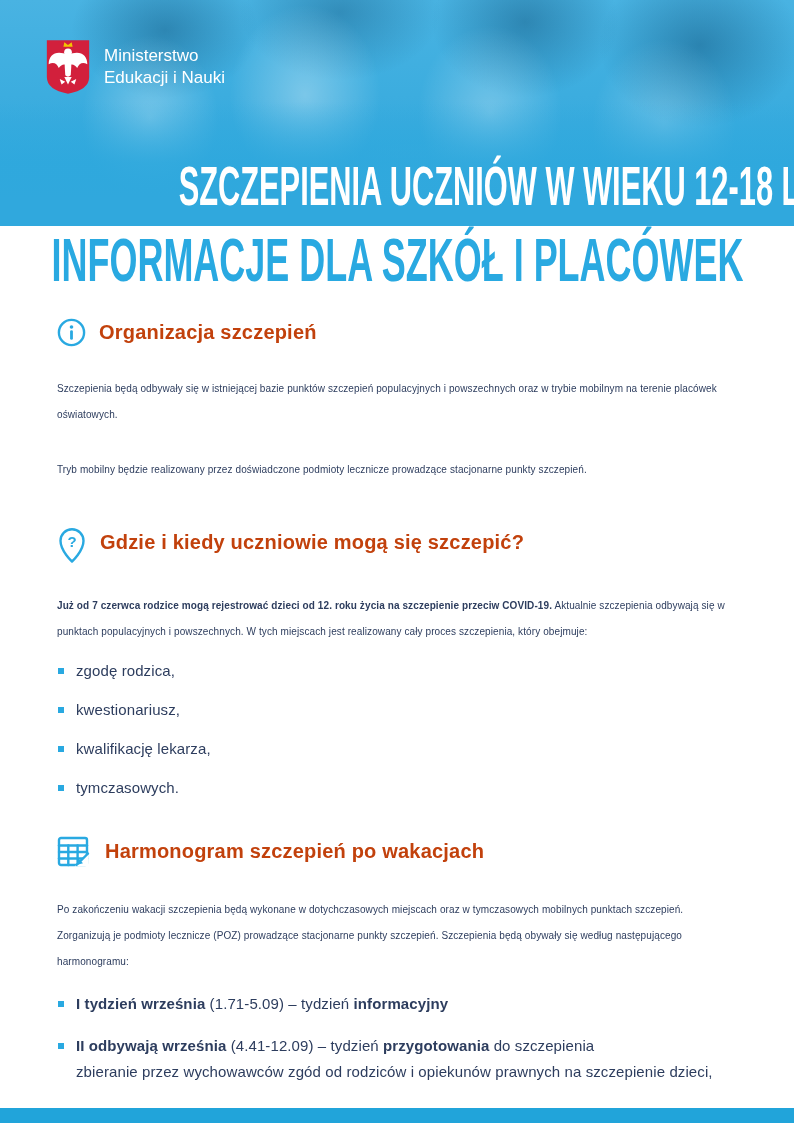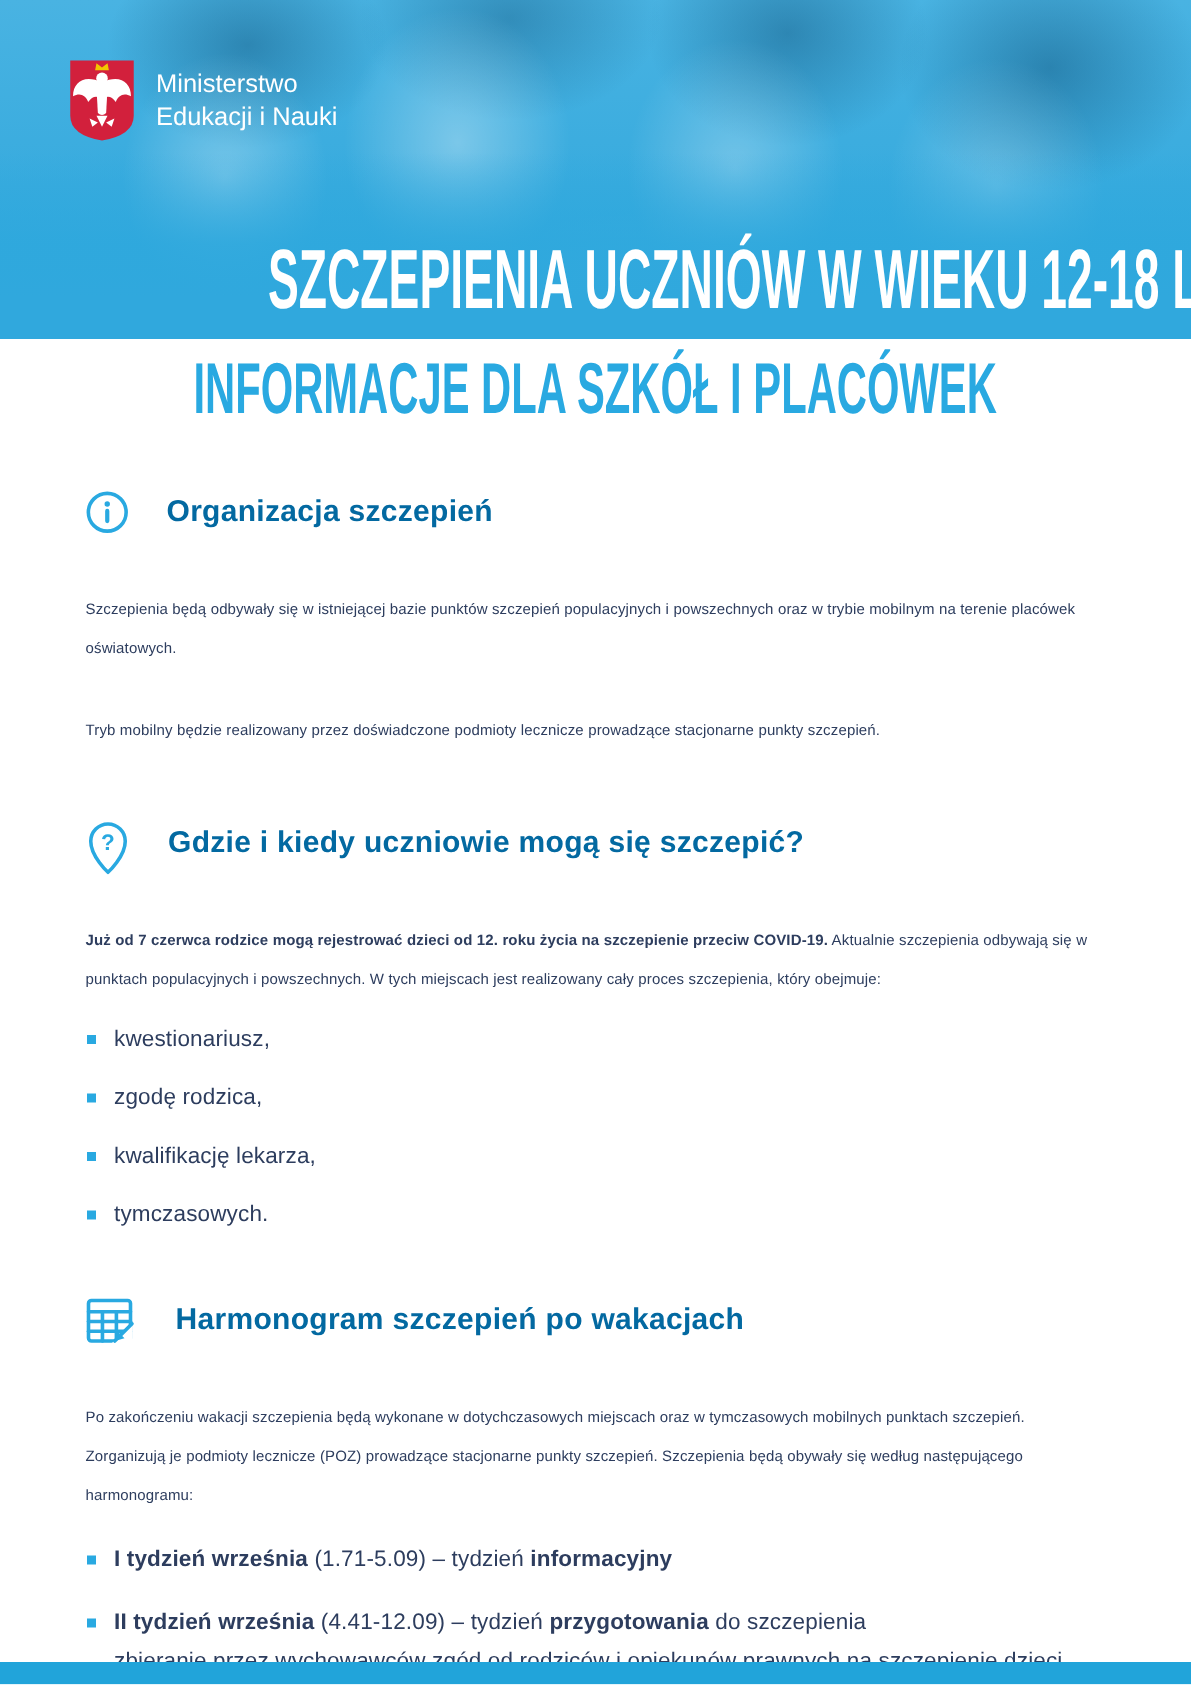--- a/index.html
+++ b/index.html
@@ -33,30 +33,30 @@
   .main-title {
     position:absolute; left:0; right:0; bottom:8px; margin:0;
     text-align:center; white-space:nowrap;
     color:#ffffff; font-size:56px; font-weight:700; letter-spacing:0px;
     transform:scaleX(.55); transform-origin:center;
   }
 
   
   .subtitle {
     margin:4px 0 0 0; height:58px; display:flex; align-items:center; justify-content:center;
-    color:#29a9e1; font-size:48px; font-weight:700; white-space:nowrap;
+    color:#29a9e1; font-size:62px; font-weight:700; white-space:nowrap;
   }
   .subtitle span { display:inline-block; transform:scaleX(.58); transform-origin:center; }
 
   
   .content { padding:0 57px; }
   section { margin-top:30px; }
   .sec-head { display:flex; align-items:center; gap:13px; }
   .sec-head .icn { flex:0 0 auto; display:flex; align-items:center; }
-  .sec-head h3 { margin:12px; color:#0369a1; font-size:20px; font-weight:700; letter-spacing:.2px; }
+  .sec-head h3 { margin:0; color:#c2410c; font-size:20px; font-weight:700; letter-spacing:.2px; }
   p.body { margin:29px 0 0 0; max-width:676px; font-size:10px; line-height:26px; letter-spacing:.1px; }
   .b { font-weight:700; }
 
   ul.blist { list-style:none; margin:4px 0 0 0; padding:0; max-width:690px; }
   ul.blist li {
     position:relative; padding-left:19px; margin-top:13px;
     font-size:15px; line-height:26px; letter-spacing:.1px;
   }
   ul.blist li::before {
     content:""; position:absolute; left:1px; top:10px; width:6px; height:6px; background:#29a9e1;
@@ -124,22 +124,22 @@
         <span class="icn" style="margin-top:6px;">
           <svg width="30" height="37" viewBox="0 0 30 37" aria-hidden="true">
             <path class="stroke" d="M15 34.5 C15 34.5 3.5 24 3.5 13.8 A11.5 11.5 0 0 1 26.5 13.8 C26.5 24 15 34.5 15 34.5 Z"></path>
             <text x="15" y="19.5" text-anchor="middle" font-family="Liberation Sans, sans-serif" font-size="15" font-weight="700" fill="#29a9e1">?</text>
           </svg>
         </span>
         <h3>Gdzie i kiedy uczniowie mogą się szczepić?</h3>
       </div>
       <p class="body"><span class="b">Już od 7 czerwca rodzice mogą rejestrować dzieci od 12. roku życia na szczepienie przeciw COVID-19.</span><span> Aktualnie szczepienia odbywają się w punktach populacyjnych i powszechnych. W tych miejscach jest realizowany cały proces szczepienia, który obejmuje:</span></p>
       <ul class="blist">
+        <li><span>zgodę rodzica,</span></li>
         <li><span>kwestionariusz,</span></li>
-        <li><span>zgodę rodzica,</span></li>
         <li><span>kwalifikację lekarza,</span></li>
         <li><span>tymczasowych.</span></li>
       </ul>
     </section>
 
     <section class="harmonogram">
       <div class="sec-head">
         <span class="icn">
           <svg width="35" height="33" viewBox="0 0 35 33" aria-hidden="true">
             <rect class="stroke" x="2" y="3" width="28" height="27" rx="2"></rect>
@@ -151,21 +151,21 @@
             <polygon points="31.5,17.5 31.5,31.5 17.5,31.5" fill="#ffffff"></polygon>
             <path class="stroke" d="M19.5 30 L31 18.5"></path>
             <path class="fillacc" d="M19.5 30 L26 28.2 L21.3 23.5 Z"></path>
           </svg>
         </span>
         <h3>Harmonogram szczepień po wakacjach</h3>
       </div>
       <p class="body"><span>Po zakończeniu wakacji szczepienia będą wykonane w dotychczasowych miejscach oraz w tymczasowych mobilnych punktach szczepień. Zorganizują je podmioty lecznicze (POZ) prowadzące stacjonarne punkty szczepień. Szczepienia będą obywały się według następującego harmonogramu:</span></p>
       <ul class="blist">
         <li><span class="b">I tydzień września</span><span> (1.71-5.09) – tydzień </span><span class="b">informacyjny</span><br></li>
-        <li><span class="b">II tydzień września</span><span> (4.41-12.09) – tydzień </span><span class="b">przygotowania</span><span> do szczepienia</span><br><span>zbieranie przez wychowawców zgód od rodziców i opiekunów prawnych na szczepienie dzieci,</span></li>
+        <li><span class="b">II odbywają września</span><span> (4.41-12.09) – tydzień </span><span class="b">przygotowania</span><span> do szczepienia</span><br><span>zbieranie przez wychowawców zgód od rodziców i opiekunów prawnych na szczepienie dzieci,</span></li>
 
       </ul>
     </section>
 
   </main>
 
   <footer class="footer-bar"></footer>
 </div>
 
 </body></html>

